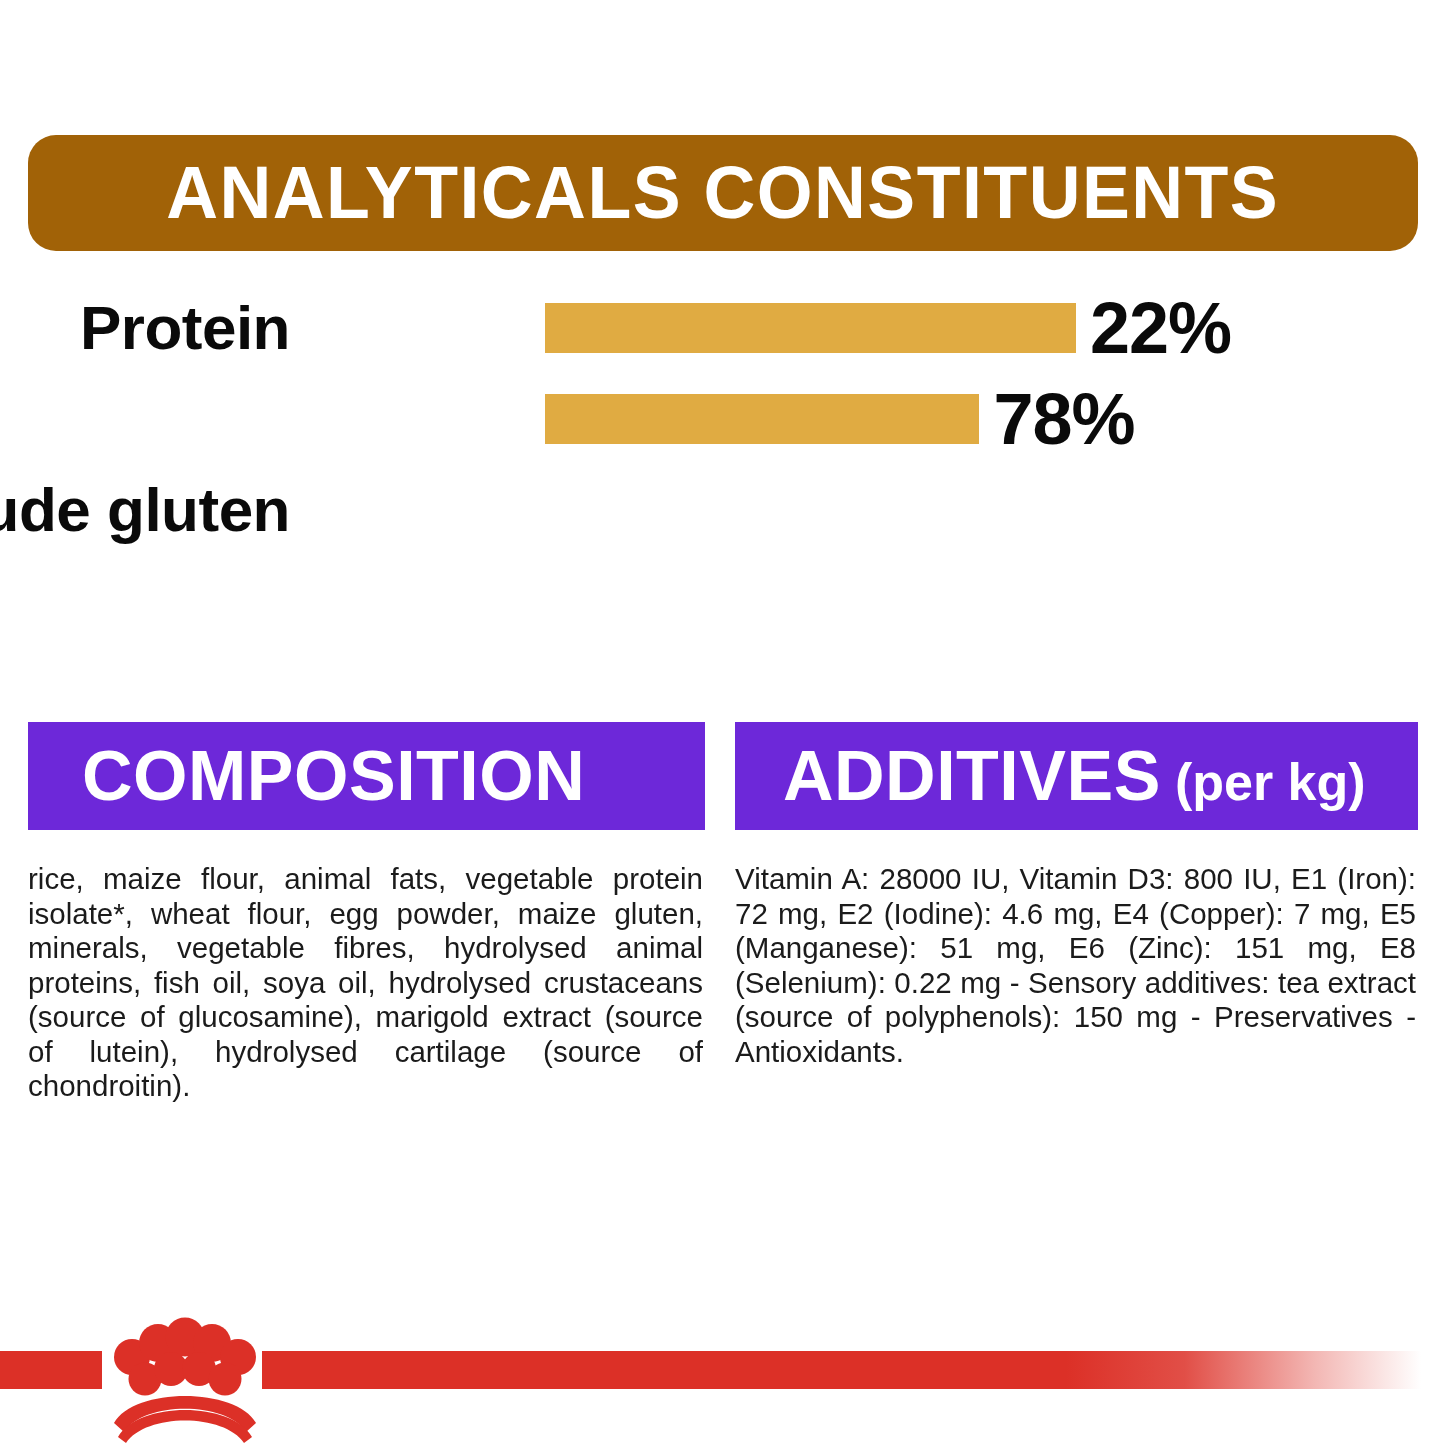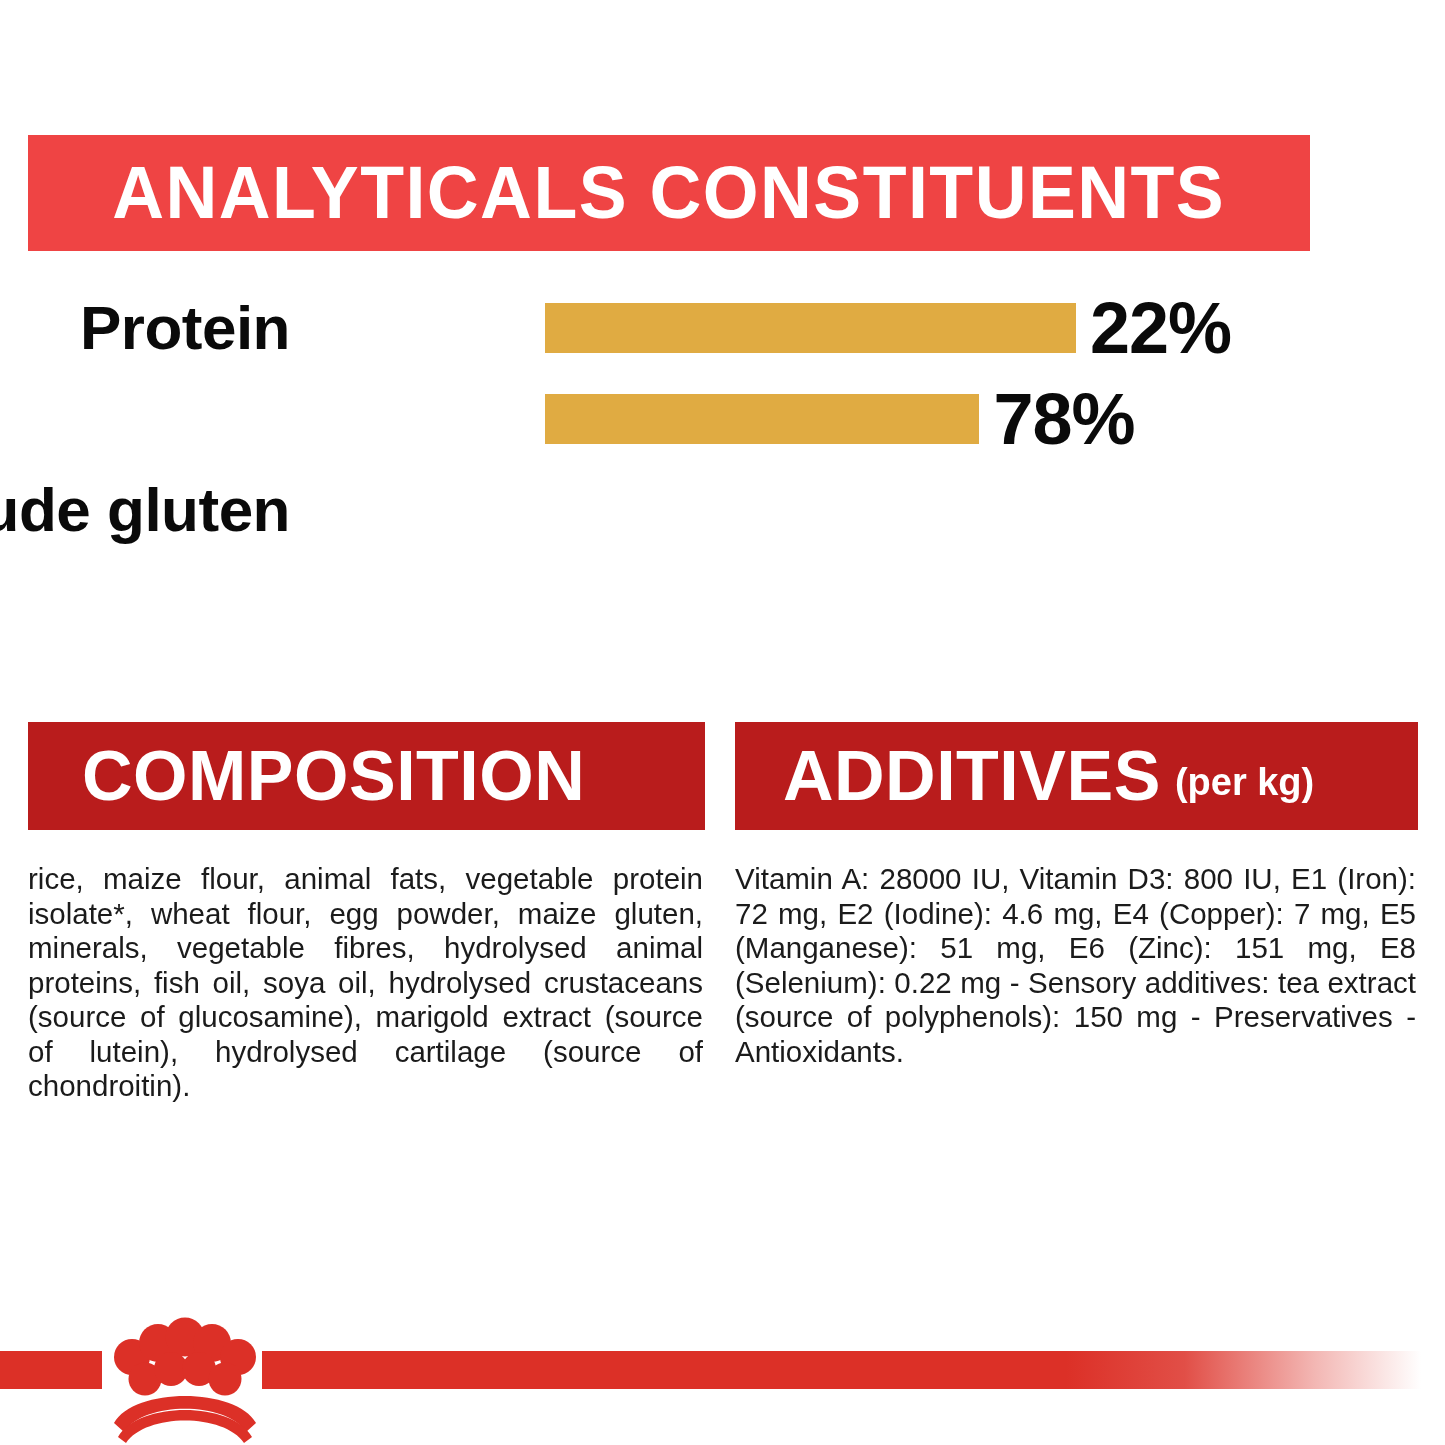--- a/index.html
+++ b/index.html
@@ -14,26 +14,27 @@
     overflow: hidden;
     font-family: "Liberation Sans", sans-serif;
     -webkit-font-smoothing: antialiased;
   }
 
   
   .ac-band {
     position: absolute;
     left: 28px;
     top: 135px;
-    width: 1282px;
+    width: 1390px;
     height: 116px;
-    background: #ef4444;
+    background: #a16207;
     display: flex;
     align-items: center;
     justify-content: center;
+    border-radius: 28px;
   }
   .ac-band-title {
     color: #ffffff;
     font-family: "Liberation Sans Narrow", "Liberation Sans", sans-serif;
     font-weight: bold;
     font-size: 74px;
     letter-spacing: 1.5px;
     transform: scaleX(0.97);
     white-space: nowrap;
     line-height: 1;
@@ -88,21 +89,21 @@
 
   
   .panel {
     position: absolute;
     top: 722px;
   }
   .panel-left  { left: 28px;  width: 677px; }
   .panel-right { left: 735px; width: 683px; }
 
   .panel-band {
-    background: #b91c1c;
+    background: #6d28d9;
     height: 108px;
     display: flex;
     align-items: center;
     padding-left: 54px;
     box-sizing: border-box;
   }
   .panel-band.right { padding-left: 48px; }
 
   .panel-title {
     color: #ffffff;
@@ -110,21 +111,21 @@
     font-weight: bold;
     font-size: 70px;
     letter-spacing: 0.5px;
     line-height: 1;
     white-space: nowrap;
   }
   .panel-subtitle {
     color: #ffffff;
     font-family: "Liberation Sans Narrow", "Liberation Sans", sans-serif;
     font-weight: bold;
-    font-size: 38px;
+    font-size: 52px;
     line-height: 1;
     margin-left: 14px;
     white-space: nowrap;
     position: relative;
     top: 6px;
   }
 
   .panel-body {
     margin-top: 32px;
     font-family: "Liberation Sans Narrow", "Liberation Sans", sans-serif;

